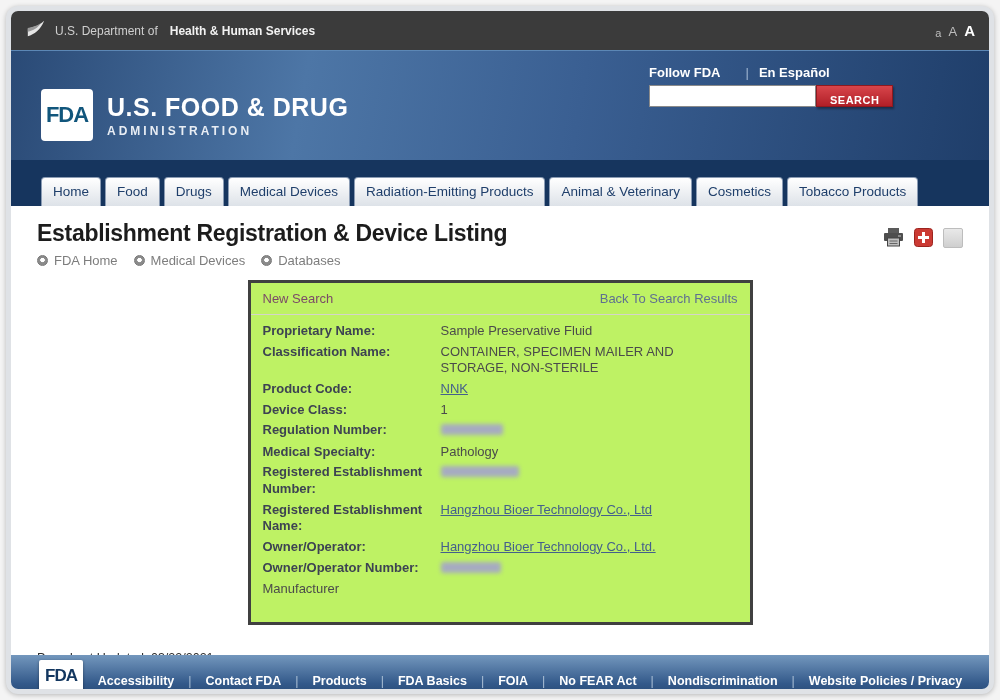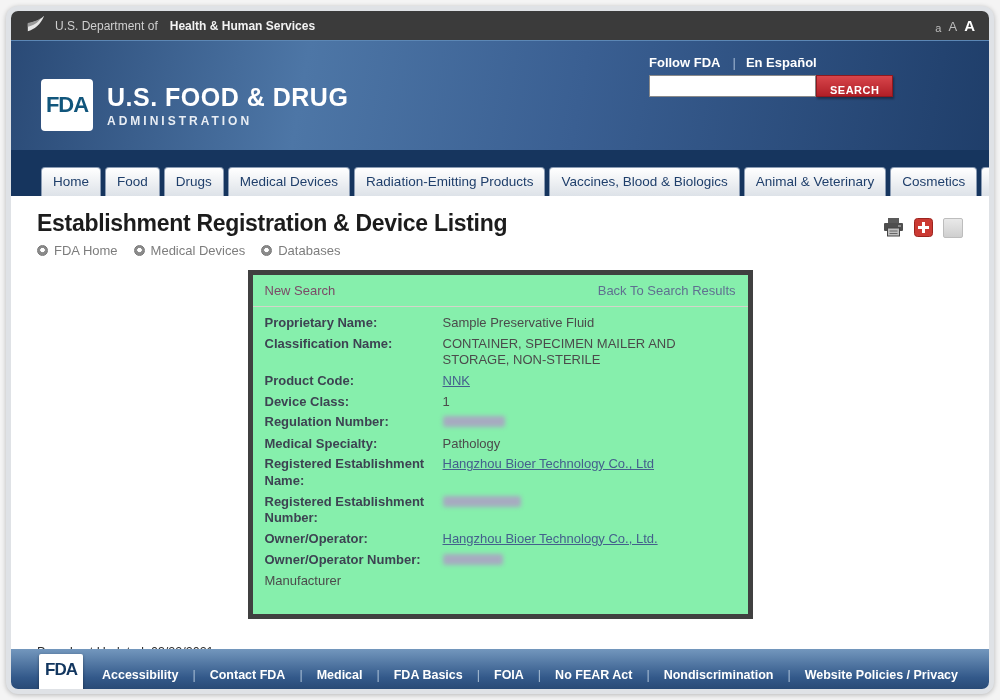--- a/index.html
+++ b/index.html
@@ -4,59 +4,59 @@
 <style>
   * { margin:0; padding:0; box-sizing:border-box; }
   html,body { width:1000px; height:700px; background:#f4f4f4; font-family:"Liberation Sans",sans-serif; }
   .frame {
     width:988px; height:688px; margin:6px auto; background:#fff;
     border:5px solid #dfe2e6; border-radius:12px; overflow:hidden;
     box-shadow:0 1px 5px rgba(0,0,0,.25);
     display:flex; flex-direction:column;
   }
   
-  .hhs-bar { background:#3b3b3b; color:#cfcfcf; height:29px; display:flex; align-items:center; padding:0 14px; font-size:12px; flex-shrink:0; }
+  .hhs-bar { background:#3b3b3b; color:#cfcfcf; height:39px; display:flex; align-items:center; padding:0 14px; font-size:12px; flex-shrink:0; }
   .hhs-left { display:flex; align-items:center; gap:8px; }
   .hhs-bold { color:#f2f2f2; font-weight:bold; margin-left:4px; }
   .hhs-spacer { flex:1; }
   .fontsize { display:flex; align-items:flex-end; gap:7px; color:#bdbdbd; }
   .fs-a1 { font-size:11px; } .fs-a2 { font-size:13px; } .fs-a3 { font-size:15px; color:#fff; font-weight:bold; }
   
   .fda-header {
     height:110px; flex-shrink:0; position:relative;
     background:linear-gradient(100deg,#2a4a76 0%,#4d76a6 30%,#3a5f92 58%,#1f3e6a 100%);
     border-top:1px solid #5c87b5;
   }
   .logo-lockup { position:absolute; left:30px; top:38px; display:flex; align-items:center; gap:14px; }
   .fda-logo-box { width:52px; height:52px; background:#fff; border-radius:4px; display:flex; align-items:center; justify-content:center; color:#11567c; font-weight:bold; font-size:22px; letter-spacing:-1px; }
   .org-name { color:#fff; }
   .org-line1 { font-size:25px; font-weight:bold; letter-spacing:.5px; }
   .org-line2 { font-size:12px; font-weight:bold; letter-spacing:3px; margin-top:2px; color:#e8edf4; }
   .header-right { position:absolute; right:110px; top:14px; width:230px; }
-  .follow-row { display:flex; gap:2px; font-size:13px; font-weight:bold; color:#fff; margin-bottom:5px; }
+  .follow-row { display:flex; gap:15px; font-size:13px; font-weight:bold; color:#fff; margin-bottom:5px; }
   .follow-row a { color:#fff; text-decoration:none; }
   .follow-row a + a::before { content:"|"; color:#9fb6d2; font-weight:normal; margin:0 10px; }
   .search-row { display:flex; }
   .search-input { width:168px; height:22px; border:1px solid #8a8a8a; background:#fff; font-size:12px; padding:0 5px; }
   .search-btn { height:22px; background:linear-gradient(#d8454b,#b01f27); color:#fff; border:1px solid #8e191f; font-size:11px; font-weight:bold; padding:8px 13px; letter-spacing:.5px; cursor:pointer; box-shadow:1px 2px 2px rgba(0,0,0,.35); }
   
   .nav-bar { background:#16355e; height:46px; flex-shrink:0; display:flex; align-items:flex-end; padding:0 0 0 30px; gap:4px; }
   .tab { background:linear-gradient(#ffffff,#dde2e8); border:1px solid #8b9cb4; border-bottom:none; border-radius:4px 4px 0 0; color:#1f3f6b; font-size:13.5px; padding:6px 11px 7px; white-space:nowrap; cursor:pointer; }
   
   .page-head { padding:14px 26px 4px; display:flex; justify-content:space-between; flex-shrink:0; }
   .page-title { font-size:23px; font-weight:bold; color:#1c1c1c; letter-spacing:-.3px; }
   .breadcrumb { display:flex; align-items:center; gap:16px; margin-top:6px; }
   .crumb { display:flex; align-items:center; gap:6px; font-size:13px; color:#7d7d7d; cursor:pointer; }
   .crumb-dot { width:11px; height:11px; border-radius:50%; background:radial-gradient(circle at 50% 45%, #ffffff 0 2px, #8b8b8b 2.5px); border:1px solid #777; display:inline-block; }
   .head-icons { display:flex; gap:10px; align-items:flex-start; margin-top:8px; }
   .icon-btn { cursor:pointer; display:inline-block; }
   .gray-box { width:20px; height:20px; background:linear-gradient(#e9e9e9,#cfcfcf); border:1px solid #bdbdbd; border-radius:2px; }
   
   .card-wrap { flex-shrink:0; }
-  .card { width:505px; margin:8px auto 0; background:#86efac; border:5px solid #404040; }
+  .card { width:505px; margin:8px auto 0; background:#bef264; border:3px solid #404040; }
   .card-head { display:flex; justify-content:space-between; padding:8px 12px; border-bottom:1px solid #d4d4ca; font-size:13px; }
   .new-search { color:#7b4a67; text-decoration:none; cursor:pointer; }
   .back-link { color:#5f7090; text-decoration:none; cursor:pointer; }
   .card-rows { padding:6px 0 22px; }
   .row { display:flex; padding:2px 12px; }
   .row-label { width:178px; flex-shrink:0; font-size:13px; font-weight:bold; color:#3d4352; line-height:1.28; padding-right:8px; }
   .row-value { flex:1; font-size:13px; color:#4b4b4b; line-height:1.28; }
   .vt-link { color:#44608c; text-decoration:underline; cursor:pointer; }
   .vt-redacted { display:inline-block; height:11px; background:#a6abc0; filter:blur(2px); border-radius:2px; margin-top:2px; }
   
@@ -118,21 +118,20 @@
       <div class="tab"><span>Home</span></div>
 
       <div class="tab"><span>Food</span></div>
 
       <div class="tab"><span>Drugs</span></div>
 
       <div class="tab"><span>Medical Devices</span></div>
 
       <div class="tab"><span>Radiation-Emitting Products</span></div>
 
-      <div class="tab"><span>Vaccines, Blood &amp; Biologics</span></div>
 
       <div class="tab"><span>Animal &amp; Veterinary</span></div>
 
       <div class="tab"><span>Cosmetics</span></div>
 
       <div class="tab"><span>Tobacco Products</span></div>
     </div>
 
   <div class="page-head">
     <div>
@@ -221,30 +220,30 @@
           </div>
 
           <div class="row">
             <div class="row-label">Medical Specialty:</div>
             <div class="row-value">
               <span class="vt-text">Pathology</span>
             </div>
           </div>
 
           <div class="row">
+            <div class="row-label">Registered Establishment Number:</div>
+            <div class="row-value">
+              <span class="vt-redacted" style="width: 78px;"></span>
+            </div>
+          </div>
+
+          <div class="row">
             <div class="row-label">Registered Establishment Name:</div>
             <div class="row-value">
               <span class="vt-link">Hangzhou Bioer Technology Co., Ltd</span>
-            </div>
-          </div>
-
-          <div class="row">
-            <div class="row-label">Registered Establishment Number:</div>
-            <div class="row-value">
-              <span class="vt-redacted" style="width: 78px;"></span>
             </div>
           </div>
 
           <div class="row">
             <div class="row-label">Owner/Operator:</div>
             <div class="row-value">
               <span class="vt-link">Hangzhou Bioer Technology Co., Ltd.</span>
             </div>
           </div>
 
@@ -268,21 +267,21 @@
     <div>Page Last Updated: 03/22/2021</div>
 
   </div>
 
   <div class="fda-footer">
     <div class="footer-logo">FDA</div>
     <div class="footer-links">
 
     <a class="f-link">Accessibility</a>
         <a class="f-link">Contact FDA</a>
-        <a class="f-link">Medical</a>
+        <a class="f-link">Products</a>
         <a class="f-link">FDA Basics</a>
         <a class="f-link">FOIA</a>
         <a class="f-link">No FEAR Act</a>
         <a class="f-link">Nondiscrimination</a>
         <a class="f-link">Website Policies / Privacy</a>
       </div>
   </div>
   <div class="footer-strip"></div>
 
 </div>

